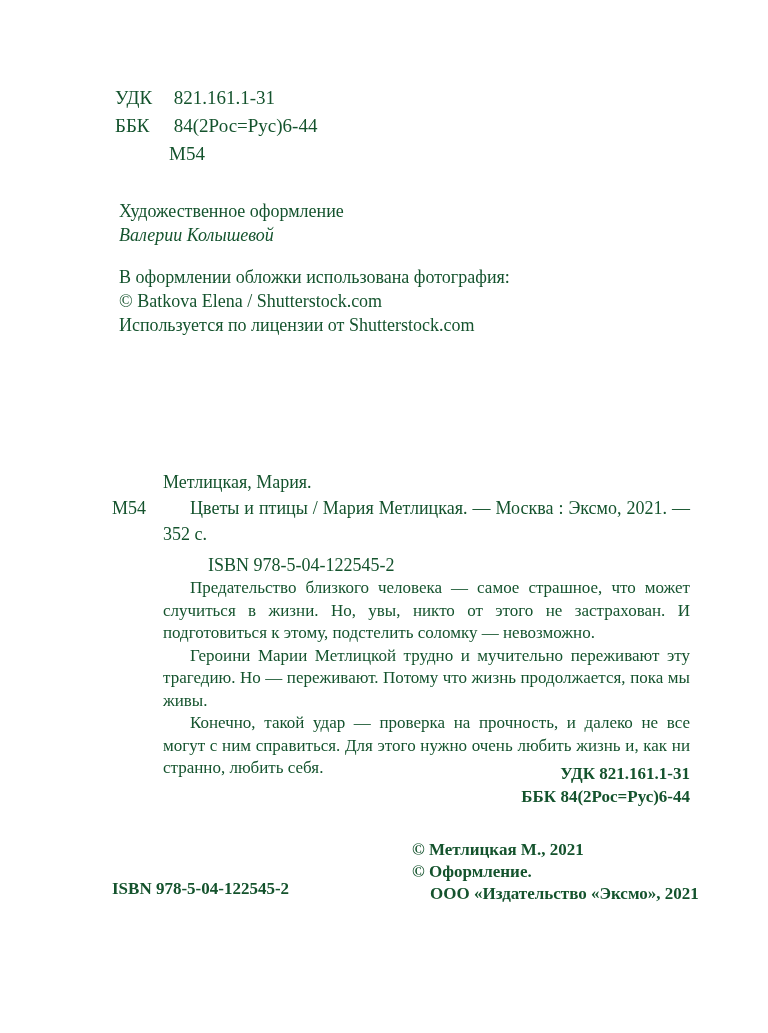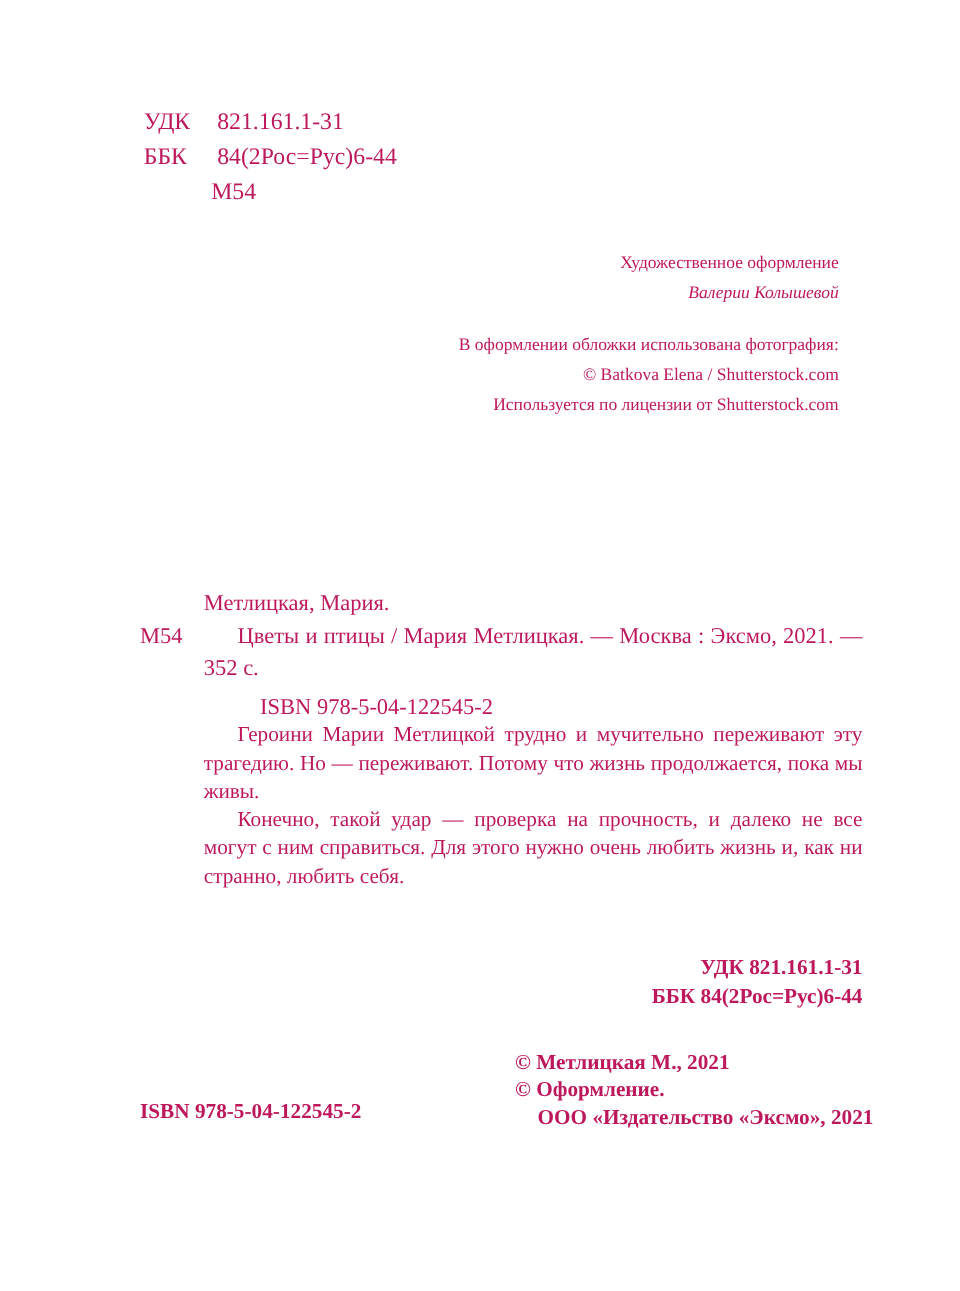--- a/index.html
+++ b/index.html
@@ -1,44 +1,44 @@
 <!DOCTYPE html>
 <html><head>
 <meta charset="utf-8">
 <style>
   html, body { margin: 0; padding: 0; background: #ffffff; }
   .page {
     position: relative;
     width: 712px;
     height: 1033px;
     background: #ffffff;
-    color: #be185d;
+    color: #14532d;
     font-family: "Liberation Serif", "DejaVu Serif", serif;
     overflow: hidden;
   }
   
   .top-codes {
     position: absolute;
     left: 115px;
     top: 84px;
     font-size: 19px;
     line-height: 28px;
   }
   .code-row { white-space: nowrap; }
   .code-label { display: inline-block; width: 54px; }
   .author-mark-top { margin-left: 54px; }
 
   
   .design-credits {
     position: absolute;
-    left: 97px;
+    left: 119px;
     top: 199px;
     width: 574px;
-    text-align: right;
-    font-size: 14px;
+    text-align: left;
+    font-size: 18px;
     line-height: 24px;
   }
   .designer-name { font-style: italic; }
   .cover-note { margin-top: 18px; }
 
   
   .catalog {
     position: absolute;
     left: 163px;
     top: 469px;
@@ -125,20 +125,21 @@
 
   <div class="author-mark-side">М54</div>
 
   <div class="catalog">
     <div class="catalog-author">Метлицкая, Мария.</div>
     <div class="catalog-entry-text">Цветы и птицы / Мария Метлицкая. — Москва : Эксмо, 2021. — 352 с.</div>
     <div class="catalog-isbn">ISBN 978-5-04-122545-2</div>
   </div>
 
   <div class="annotation">
+    <p>Предательство близкого человека — самое страшное, что может случиться в жизни. Но, увы, никто от этого не застрахован. И подготовиться к этому, подстелить соломку — невозможно.</p>
     <p>Героини Марии Метлицкой трудно и мучительно переживают эту трагедию. Но — переживают. Потому что жизнь продолжается, пока мы живы.</p>
     <p>Конечно, такой удар — проверка на прочность, и далеко не все могут с ним справиться. Для этого нужно очень любить жизнь и, как ни странно, любить себя.</p>
   </div>
 
   <div class="bottom-codes">
     <div>УДК 821.161.1-31</div>
     <div>ББК 84(2Рос=Рус)6-44</div>
   </div>
 
   <div class="footer-isbn">ISBN 978-5-04-122545-2</div>

